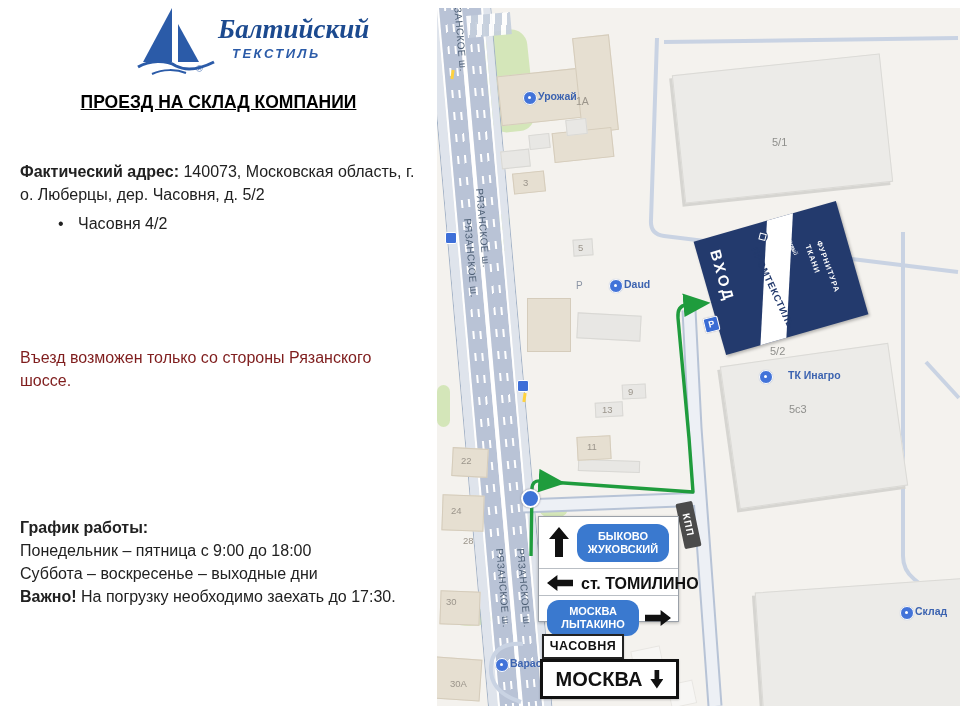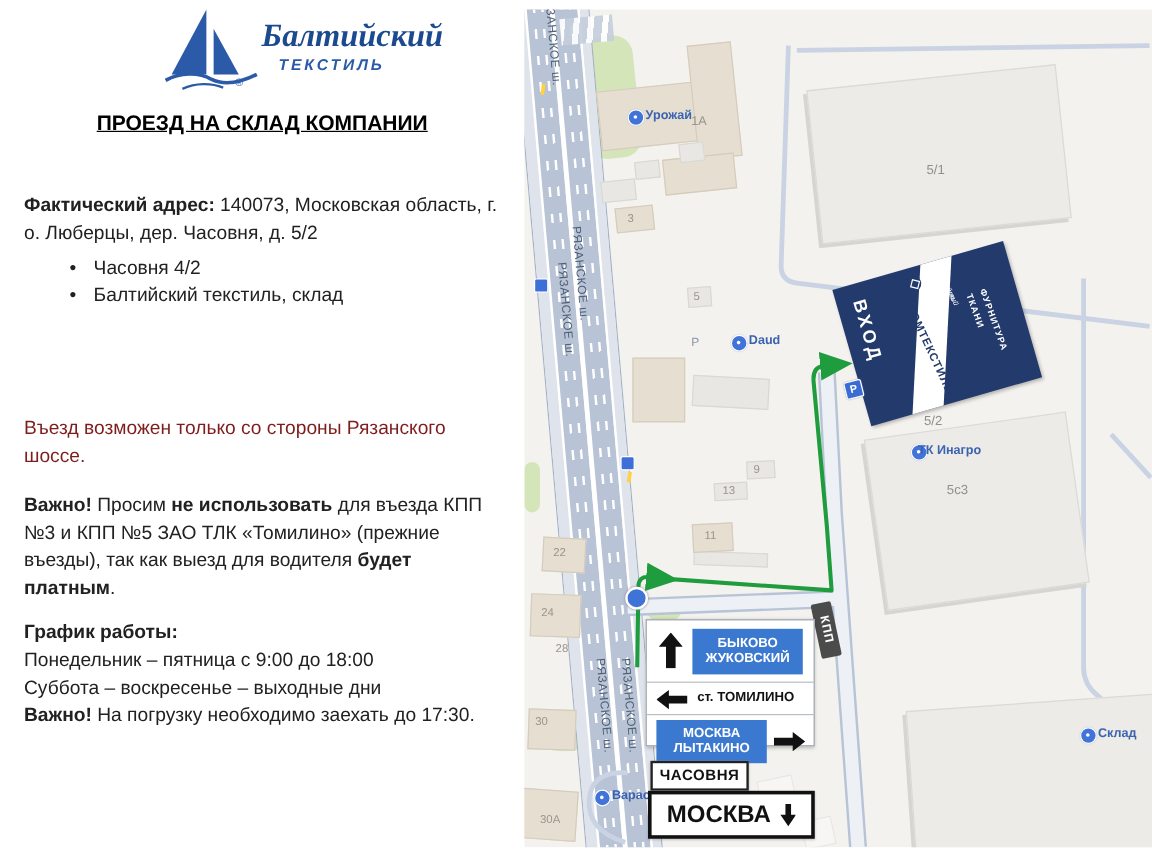--- a/index.html
+++ b/index.html
@@ -53,28 +53,28 @@
   .wh-ptx{left:58px;top:22px;writing-mode:vertical-rl;color:#233a6d;font-size:9.5px;font-weight:bold;letter-spacing:.8px;transform:rotate(-9deg);white-space:nowrap;}
   .wh-brand{left:92px;top:6px;transform:rotate(80deg);transform-origin:0 0;color:#fff;font-size:6px;font-style:italic;white-space:nowrap;}
   .wh-sail{display:inline-block;width:0;height:0;border-left:3px solid transparent;border-right:3px solid transparent;border-bottom:6px solid #fff;margin-right:2px;}
   .wh-goods{left:106px;top:34px;display:flex;flex-direction:row;gap:3px;transform:rotate(-4deg);}
   .wh-goods span{position:static;writing-mode:vertical-rl;color:#fff;font-size:7.5px;font-weight:bold;letter-spacing:1px;}
   .parkic{left:267px;top:309px;width:13px;height:13px;background:#3a6cd4;border:1.5px solid #fff;border-radius:2px;color:#fff;font-size:9px;font-weight:bold;text-align:center;line-height:13px;transform:rotate(-14deg);box-shadow:0 0 1px #889;}
   .kpp{left:243px;top:494px;width:17px;height:46px;background:#4b4b4b;border-radius:2px;transform:rotate(-12deg);display:flex;align-items:center;justify-content:center;}
   .kpp span{position:static;writing-mode:vertical-rl;color:#fff;font-size:10px;font-weight:bold;letter-spacing:1px;}
   
   .panel{left:101px;top:508px;width:139px;height:104px;background:#fff;border:1.5px solid #9aa0a8;box-shadow:0 1px 3px rgba(0,0,0,.25);}
-  .bluebox{background:#3a79cf;color:#fff;font-weight:bold;font-size:11px;line-height:13px;display:flex;flex-direction:column;align-items:center;justify-content:center;text-align:center;}
+  .bluebox{background:#3a79cf;color:#fff;font-weight:bold;font-size:11px;line-height:13px;display:flex;flex-direction:column;align-items:center;justify-content:center;text-align:center;border-radius:12px;}
   .pdiv{left:0;width:100%;height:1px;background:#b9bec4;}
   .arrow{background:#111;}
   .arr-up{clip-path:polygon(50% 0,100% 40%,70% 40%,70% 100%,30% 100%,30% 40%,0 40%);}
   .arr-left{clip-path:polygon(0 50%,40% 0,40% 30%,100% 30%,100% 70%,40% 70%,40% 100%);}
   .arr-right{clip-path:polygon(100% 50%,60% 0,60% 30%,0 30%,0 70%,60% 70%,60% 100%);}
   .arr-down{clip-path:polygon(32% 0,68% 0,68% 50%,100% 50%,50% 100%,0 50%,32% 50%);}
-  .tomil{font-size:11px;font-weight:bold;color:#111;white-space:nowrap;}
+  .tomil{font-size:16px;font-weight:bold;color:#111;white-space:nowrap;}
   .whitesign{background:#fff;color:#111;font-weight:bold;text-align:center;box-shadow:0 1px 2px rgba(0,0,0,.2);}
   .startdot{left:84px;top:481px;width:15px;height:15px;border-radius:50%;background:#3f74d6;border:2px solid #fff;box-shadow:0 0 2px #778;}
 </style>
 </head>
 <body>
 
 <div class="leftcol">
 
   <div class="logo">
     <svg width="80" height="80" viewBox="0 0 80 80">
@@ -88,27 +88,25 @@
     <div class="logo-reg">®</div>
   </div>
 
   <div class="ttl">ПРОЕЗД НА СКЛАД КОМПАНИИ</div>
 
   <p class="block" style="top:144px"><b>Фактический адрес:</b><span> 140073, Московская область, г. о. Люберцы, дер. Часовня, д. 5/2</span></p>
 
   <div class="block" style="top:212px">
     <ul class="blist">
       <li>Часовня 4/2</li>
-      <li>Балтийский текстиль, склад</li>
     </ul>
   </div>
 
   <p class="block red" style="top:330px">Въезд возможен только со стороны Рязанского шоссе.</p>
 
-  <p class="block" style="top:394px"><b>Важно!</b><span> Просим </span><b>не использовать</b><span> для въезда КПП №3 и КПП №5 ЗАО ТЛК «Томилино» (прежние въезды), так как выезд для водителя </span><b>будет платным</b><span>.</span></p>
 
   <p class="block" style="top:500px">
     <b>График работы:</b><br>
     <span>Понедельник – пятница с 9:00 до 18:00</span><br>
     <span>Суббота – воскресенье – выходные дни</span><br>
     <b>Важно!</b><span> На погрузку необходимо заехать до 17:30.</span>
   </p>
 
 </div>
 
@@ -196,21 +194,21 @@
   <div class="poi" style="left:101px;top:82px">Урожай</div>
   <div class="num" style="left:139px;top:87px;font-size:10.5px">1А</div>
   <div class="num" style="left:86px;top:169px">3</div>
   <div class="num" style="left:141px;top:234px">5</div>
   <div class="poiic" style="left:172px;top:271px"></div>
   <div class="poi" style="left:187px;top:270px">Daud</div>
   <div class="num" style="left:139px;top:272px;font-size:10px;color:#8b95a5">Р</div>
   <div class="bignum" style="left:335px;top:128px">5/1</div>
   <div class="bignum" style="left:333px;top:337px">5/2</div>
   <div class="poiic" style="left:322px;top:362px"></div>
-  <div class="poi" style="left:328px;top:361px">ТК Инагро</div>
+  <div class="poi" style="left:351px;top:361px">ТК Инагро</div>
   <div class="bignum" style="left:352px;top:395px">5с3</div>
   <div class="num" style="left:191px;top:378px">9</div>
   <div class="num" style="left:165px;top:396px">13</div>
   <div class="num" style="left:150px;top:433px">11</div>
   <div class="num" style="left:24px;top:447px">22</div>
   <div class="num" style="left:14px;top:497px">24</div>
   <div class="num" style="left:26px;top:527px">28</div>
   <div class="num" style="left:9px;top:588px">30</div>
   <div class="num" style="left:13px;top:670px">30А</div>
   <div class="poiic" style="left:58px;top:650px"></div>

